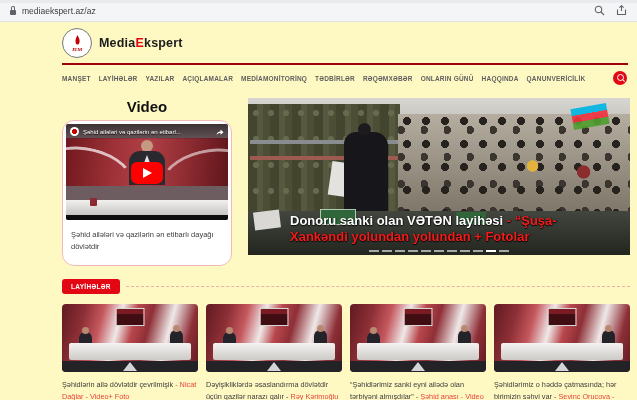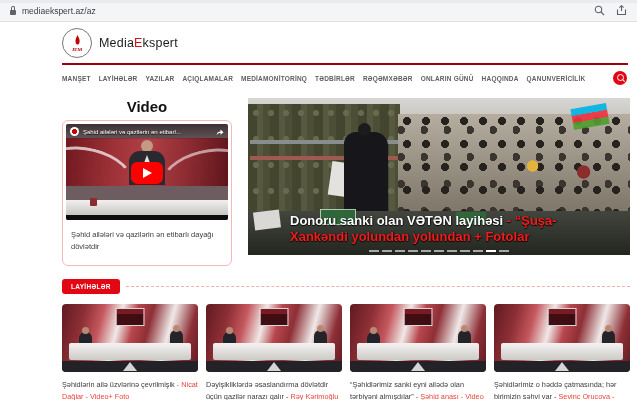--- a/index.html
+++ b/index.html
@@ -1,53 +1,53 @@
 <!DOCTYPE html>
 <html style="--accent-red: #e30613; --dark-red-rule: #a00007; --headline-red: #f31b1b; --caption-accent: #e6453c; --play-red: #ff0000; --nav-text: #5f5f5f; --flag-blue: #00b5e2; --flag-red: #ef3340; --flag-green: #509e2f;"><head>
 <meta charset="utf-8">
 <style>
   html,body{margin:0;padding:0;background:#e8e8e8;}
-  .screen{width:637px;height:400px;background:#ffffff;position:relative;overflow:hidden;
+  .screen{width:637px;height:400px;background:#fef9c3;position:relative;overflow:hidden;
           font-family:"Liberation Sans",sans-serif;}
 
   
   .browser-bar{height:21px;background:#f4f5f7;border-bottom:1px solid #e0e1e3;
                box-shadow:inset 0 3px 0 #e9ebee;display:flex;align-items:center;padding:0 10px;gap:6px;}
   .lock{position:relative;width:6px;height:5px;background:#5f6368;border-radius:1px;margin-top:3px;}
   .lock::before{content:"";position:absolute;top:-4px;left:1px;width:4px;height:4px;
                 border:1px solid #5f6368;border-bottom:none;border-radius:3px 3px 0 0;box-sizing:border-box;}
   .url{font-size:8.5px;color:#3c4043;}
   .bicons{margin-left:auto;display:flex;align-items:center;gap:11px;}
   .bicons svg{display:block;}
 
   
   .site-header{display:flex;align-items:center;justify-content:space-between;padding:6px 9px 0 62px;}
   .brand{display:flex;align-items:center;gap:7px;}
   .logo-circle{width:28px;height:28px;border:1px solid #777;border-radius:50%;position:relative;
                display:flex;flex-direction:column;align-items:center;justify-content:center;background:#fff;}
   .logo-circle svg{display:block;}
   .jem{font-family:"Liberation Serif",serif;font-size:5px;font-weight:bold;color:#b00;line-height:4px;}
-  .brand-text{font-size:12.5px;font-weight:normal;color:#1c1c1c;letter-spacing:.2px;}
+  .brand-text{font-size:12.5px;font-weight:bold;color:#1c1c1c;letter-spacing:.2px;}
   .brand-text .red{color:var(--accent-red,#e30613);}
   .site-title{font-family:"Liberation Serif",serif;font-size:15px;font-weight:bold;color:#151515;}
   .red-rule{height:2px;background:var(--dark-red-rule,#a00007);margin:5px 9px 0 62px;}
 
   
   .nav{display:flex;align-items:center;gap:8px;padding:6px 10px 5px 62px;}
   .nav-item{font-size:6.5px;font-weight:bold;color:var(--nav-text,#5f5f5f);letter-spacing:.2px;white-space:nowrap;cursor:pointer;}
   .nav-search{margin-left:auto;width:14px;height:14px;border-radius:50%;background:var(--accent-red,#e30613);
               position:relative;cursor:pointer;flex:none;}
   .nav-search i{position:absolute;top:3px;left:3.5px;width:5px;height:5px;border:1.2px solid #fff;border-radius:50%;}
   .nav-search i::after{content:"";position:absolute;left:4.5px;top:4.5px;width:3px;height:1.4px;background:#fff;transform:rotate(45deg);}
 
   
   .main{display:flex;gap:16px;margin:8px 7px 0 62px;}
   .left-col{width:170px;flex:none;}
   .video-heading{font-size:15px;font-weight:bold;color:#111;text-align:center;margin:0 0 5px;}
-  .video-card{border:1px solid #f3b9b9;border-radius:6px;padding:3px;background:#fff;}
+  .video-card{border:1px solid #f3b9b9;border-radius:12px;padding:3px;background:#fff;}
 
   
   .embed{position:relative;height:96px;background:#6e5d60;overflow:hidden;border-radius:2px;}
   .embed i{position:absolute;display:block;}
   .e-wall{top:14px;left:0;right:0;height:48px;background:linear-gradient(95deg,#70191f,#9e3238 30%,#b04046 50%,#8c2b31 75%,#5f151b);}
   .e-sw1{top:24px;left:-24px;width:86px;height:46px;border:3px solid transparent;border-top-color:rgba(255,255,255,.7);border-radius:50%;transform:rotate(14deg);}
   .e-sw2{top:26px;right:-24px;width:86px;height:46px;border:3px solid transparent;border-top-color:rgba(255,255,255,.55);border-radius:50%;transform:rotate(-14deg);}
   .e-person{top:27px;left:50%;transform:translateX(-50%);width:36px;height:34px;background:#2a2930;border-radius:11px 11px 0 0;}
   .e-head{top:16px;left:50%;transform:translateX(-50%);width:12px;height:12px;border-radius:50%;background:#c49a82;}
   .e-shirt{top:31px;left:50%;transform:translateX(-50%);width:9px;height:12px;background:#e6e6e6;
@@ -238,21 +238,21 @@
 
     <figure class="pcard">
       <div class="thumb">
         <i class="st-screen"></i>
         <i class="st-fig f1"></i>
         <i class="st-fig f2"></i>
         <i class="st-desk"></i>
         <i class="st-band"></i>
         <i class="st-peak"></i>
       </div>
-      <figcaption class="pcaption"><span>Şəhidlərin ailə üzvlərinə çevrilmişik </span><span class="acc">- Nicat Dağlar - Video+ Foto</span></figcaption>
+      <figcaption class="pcaption"><span>Şəhidlərin ailə dövlətdir çevrilmişik </span><span class="acc">- Nicat Dağlar - Video+ Foto</span></figcaption>
     </figure>
 
     <figure class="pcard">
       <div class="thumb">
         <i class="st-screen"></i>
         <i class="st-fig f1"></i>
         <i class="st-fig f2"></i>
         <i class="st-desk"></i>
         <i class="st-band"></i>
         <i class="st-peak"></i>

